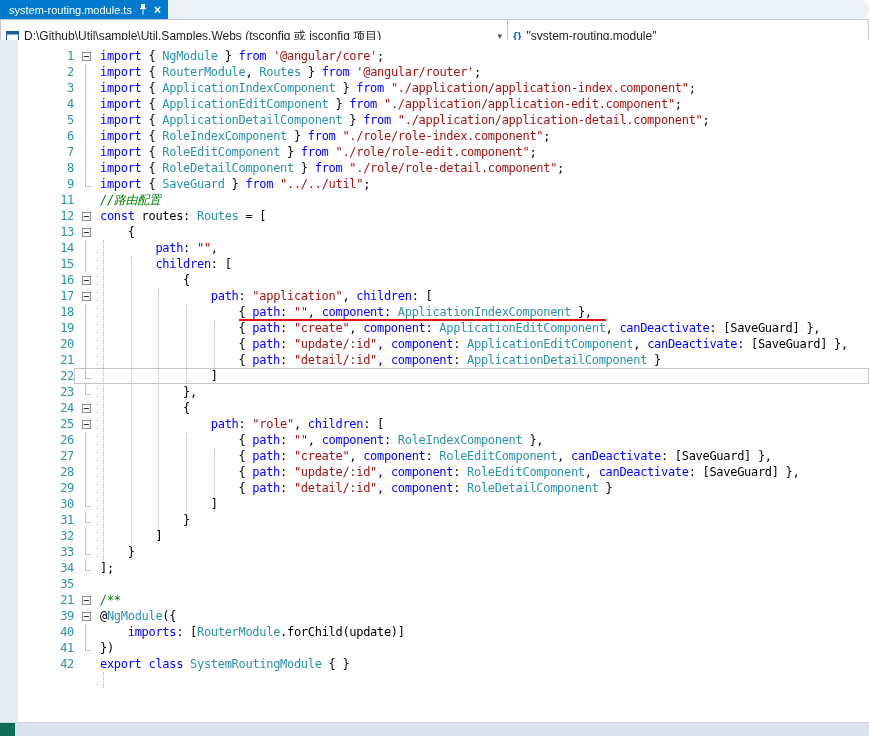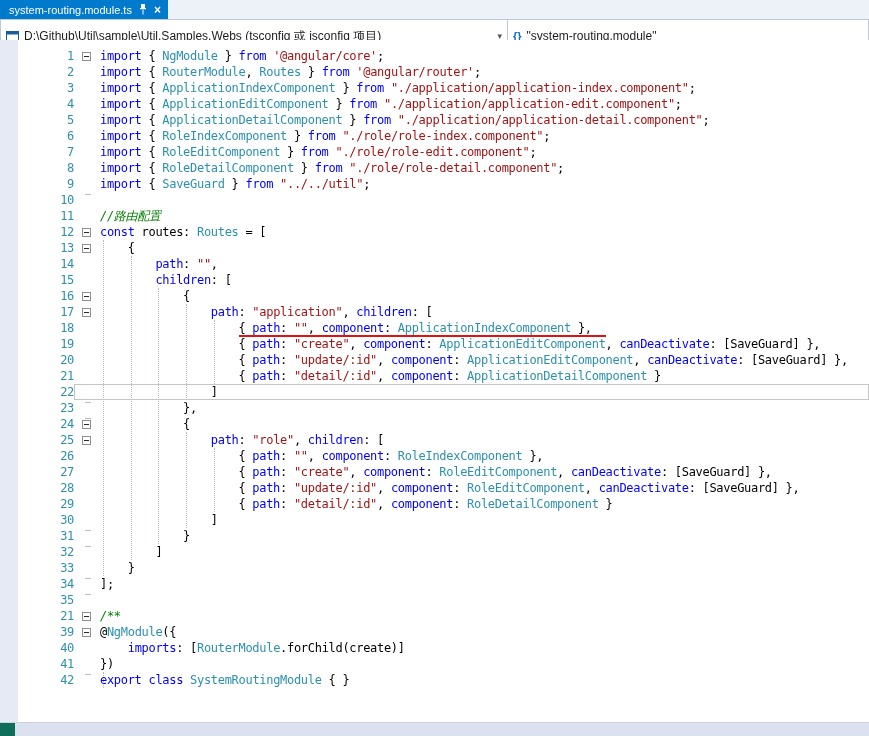--- a/index.html
+++ b/index.html
@@ -1,21 +1,21 @@
 <!DOCTYPE html>
 <html style="--accent-blue: #007acc; --keyword: #0000ff; --type: #2b91af; --string: #a31515; --comment: #008000; --line-number: #2b91af; --annotation-red: #e01212; --corner-box: #0e6e59;"><head>
 <meta charset="utf-8">
 <title>system-routing.module.ts</title>
 <style>
   *{box-sizing:border-box;margin:0;padding:0;}
   html,body{width:869px;height:736px;overflow:hidden;}
   body{font-family:"Liberation Sans",sans-serif;background:#fff;position:relative;}
 
   
-  .tabbar{height:19px;background:#edf1f8;display:flex;align-items:stretch;border-bottom:0;}
+  .tabbar{height:19px;background:#edf1f8;display:flex;align-items:stretch;border-bottom:0;border-radius:9px;}
   .tab{display:flex;align-items:center;gap:7px;background:var(--accent-blue);color:#fff;
        padding:0 7px 0 9px;font-size:11px;white-space:nowrap;}
   .tab .close{font-size:12px;font-weight:bold;line-height:1;}
   .tab .pin{display:flex;align-items:center;}
 
   
   .navbar{height:21px;display:flex;background:#fff;}
   .combo{display:flex;align-items:center;gap:5px;border:1px solid #c2c8d3;background:#fff;
          font-size:12px;color:#1c1c1c;padding:0 5px;height:34px;white-space:nowrap;overflow:hidden;}
   .combo-project{width:508px;flex:none;}
@@ -23,21 +23,21 @@
   .dd-arrow{margin-left:auto;color:#555;font-size:9px;flex:none;}
   .braces{color:#0f6cc5;font-weight:bold;font-size:11px;flex:none;}
 
   
   .editor{position:relative;height:682px;background:#fff;overflow:hidden;}
   .gutter-strip{position:absolute;left:0;top:0;bottom:0;width:18px;background:#e6eaf4;}
   .lines{position:relative;z-index:1;padding-top:8px;
          font-family:"DejaVu Sans Mono",monospace;font-size:12px;letter-spacing:-0.3px;}
   .line{display:flex;height:16px;line-height:16px;}
   .ln{width:74px;text-align:right;color:var(--line-number);flex:none;}
-  .lm{flex:1;display:flex;position:relative;min-width:0;align-items:center;}
+  .lm{flex:1;display:flex;position:relative;min-width:0;}
   .current .lm{outline:1px solid #c5c5c5;outline-offset:-1px;}
   .fold{width:24px;flex:none;position:relative;display:flex;align-items:center;justify-content:center;}
   .fbox{width:9px;height:9px;border:1px solid #8b9097;background:#fff;position:relative;display:block;}
   .fminus{position:absolute;left:1px;right:1px;top:3px;height:1px;background:#2a2a2a;}
   .fvline{position:absolute;left:11px;top:0;bottom:0;width:1px;background:#bdbdbd;}
   .fvline.half{bottom:5px;}
   .fhtick{position:absolute;left:11px;top:10px;width:6px;height:1px;background:#bdbdbd;}
   .code{white-space:pre;padding-left:2px;}
   .tok-k{color:var(--keyword);}
   .tok-t{color:var(--type);}
@@ -164,269 +164,262 @@
         <span class="ln">9</span>
         <span class="lm">
           <span class="fold">
             <span class="fvline half"></span>
             <span class="fhtick"></span>
           </span>
           <span class="code"><span class="tok-k">import</span><span class="tok-p"> { </span><span class="tok-t">SaveGuard</span><span class="tok-p"> } </span><span class="tok-k">from</span><span class="tok-p"> </span><span class="tok-s">"../../util"</span><span class="tok-p">;</span></span>
         </span>
       </div>
       <div class="line">
-        <span class="ln">10</span>
+        <span class="ln">11</span>
+        <span class="lm">
+          <span class="fold"></span>
+          <span class="code"><span class="tok-c">//路由配置</span></span>
+        </span>
+      </div>
+      <div class="line">
+        <span class="ln">12</span>
+        <span class="lm">
+          <span class="fold">
+            <span class="fbox">
+              <span class="fminus"></span>
+            </span>
+          </span>
+          <span class="code"><span class="tok-k">const</span><span class="tok-p"> routes: </span><span class="tok-t">Routes</span><span class="tok-p"> = [</span></span>
+        </span>
+      </div>
+      <div class="line">
+        <span class="ln">13</span>
+        <span class="lm">
+          <span class="fold">
+            <span class="fbox">
+              <span class="fminus"></span>
+            </span>
+          </span>
+          <span class="code"><span class="tok-p">    {</span></span>
+        </span>
+      </div>
+      <div class="line">
+        <span class="ln">14</span>
+        <span class="lm">
+          <span class="fold">
+            <span class="fvline"></span>
+          </span>
+          <span class="code"><span class="tok-p">        </span><span class="tok-k">path</span><span class="tok-p">: </span><span class="tok-s">""</span><span class="tok-p">,</span></span>
+        </span>
+      </div>
+      <div class="line">
+        <span class="ln">15</span>
+        <span class="lm">
+          <span class="fold">
+            <span class="fvline"></span>
+          </span>
+          <span class="code"><span class="tok-p">        </span><span class="tok-k">children</span><span class="tok-p">: [</span></span>
+        </span>
+      </div>
+      <div class="line">
+        <span class="ln">16</span>
+        <span class="lm">
+          <span class="fold">
+            <span class="fbox">
+              <span class="fminus"></span>
+            </span>
+          </span>
+          <span class="code"><span class="tok-p">            {</span></span>
+        </span>
+      </div>
+      <div class="line">
+        <span class="ln">17</span>
+        <span class="lm">
+          <span class="fold">
+            <span class="fbox">
+              <span class="fminus"></span>
+            </span>
+          </span>
+          <span class="code"><span class="tok-p">                </span><span class="tok-k">path</span><span class="tok-p">: </span><span class="tok-s">"application"</span><span class="tok-p">, </span><span class="tok-k">children</span><span class="tok-p">: [</span></span>
+        </span>
+      </div>
+      <div class="line">
+        <span class="ln">18</span>
+        <span class="lm">
+          <span class="fold">
+            <span class="fvline"></span>
+          </span>
+          <span class="code"><span class="tok-p">                    </span><span class="red-underline"><span class="tok-p">{ </span><span class="tok-k">path</span><span class="tok-p">: </span><span class="tok-s">""</span><span class="tok-p">, </span><span class="tok-k">component</span><span class="tok-p">: </span><span class="tok-t">ApplicationIndexComponent</span><span class="tok-p"> },</span></span></span>
+        </span>
+      </div>
+      <div class="line">
+        <span class="ln">19</span>
+        <span class="lm">
+          <span class="fold">
+            <span class="fvline"></span>
+          </span>
+          <span class="code"><span class="tok-p">                    { </span><span class="tok-k">path</span><span class="tok-p">: </span><span class="tok-s">"create"</span><span class="tok-p">, </span><span class="tok-k">component</span><span class="tok-p">: </span><span class="tok-t">ApplicationEditComponent</span><span class="tok-p">, </span><span class="tok-k">canDeactivate</span><span class="tok-p">: [SaveGuard] },</span></span>
+        </span>
+      </div>
+      <div class="line">
+        <span class="ln">20</span>
+        <span class="lm">
+          <span class="fold">
+            <span class="fvline"></span>
+          </span>
+          <span class="code"><span class="tok-p">                    { </span><span class="tok-k">path</span><span class="tok-p">: </span><span class="tok-s">"update/:id"</span><span class="tok-p">, </span><span class="tok-k">component</span><span class="tok-p">: </span><span class="tok-t">ApplicationEditComponent</span><span class="tok-p">, </span><span class="tok-k">canDeactivate</span><span class="tok-p">: [SaveGuard] },</span></span>
+        </span>
+      </div>
+      <div class="line">
+        <span class="ln">21</span>
+        <span class="lm">
+          <span class="fold">
+            <span class="fvline"></span>
+          </span>
+          <span class="code"><span class="tok-p">                    { </span><span class="tok-k">path</span><span class="tok-p">: </span><span class="tok-s">"detail/:id"</span><span class="tok-p">, </span><span class="tok-k">component</span><span class="tok-p">: </span><span class="tok-t">ApplicationDetailComponent</span><span class="tok-p"> }</span></span>
+        </span>
+      </div>
+      <div class="line current">
+        <span class="ln">22</span>
+        <span class="lm">
+          <span class="fold">
+            <span class="fvline half"></span>
+            <span class="fhtick"></span>
+          </span>
+          <span class="code"><span class="tok-p">                ]</span></span>
+        </span>
+      </div>
+      <div class="line">
+        <span class="ln">23</span>
+        <span class="lm">
+          <span class="fold">
+            <span class="fvline half"></span>
+            <span class="fhtick"></span>
+          </span>
+          <span class="code"><span class="tok-p">            },</span></span>
+        </span>
+      </div>
+      <div class="line">
+        <span class="ln">24</span>
+        <span class="lm">
+          <span class="fold">
+            <span class="fbox">
+              <span class="fminus"></span>
+            </span>
+          </span>
+          <span class="code"><span class="tok-p">            {</span></span>
+        </span>
+      </div>
+      <div class="line">
+        <span class="ln">25</span>
+        <span class="lm">
+          <span class="fold">
+            <span class="fbox">
+              <span class="fminus"></span>
+            </span>
+          </span>
+          <span class="code"><span class="tok-p">                </span><span class="tok-k">path</span><span class="tok-p">: </span><span class="tok-s">"role"</span><span class="tok-p">, </span><span class="tok-k">children</span><span class="tok-p">: [</span></span>
+        </span>
+      </div>
+      <div class="line">
+        <span class="ln">26</span>
+        <span class="lm">
+          <span class="fold">
+            <span class="fvline"></span>
+          </span>
+          <span class="code"><span class="tok-p">                    { </span><span class="tok-k">path</span><span class="tok-p">: </span><span class="tok-s">""</span><span class="tok-p">, </span><span class="tok-k">component</span><span class="tok-p">: </span><span class="tok-t">RoleIndexComponent</span><span class="tok-p"> },</span></span>
+        </span>
+      </div>
+      <div class="line">
+        <span class="ln">27</span>
+        <span class="lm">
+          <span class="fold">
+            <span class="fvline"></span>
+          </span>
+          <span class="code"><span class="tok-p">                    { </span><span class="tok-k">path</span><span class="tok-p">: </span><span class="tok-s">"create"</span><span class="tok-p">, </span><span class="tok-k">component</span><span class="tok-p">: </span><span class="tok-t">RoleEditComponent</span><span class="tok-p">, </span><span class="tok-k">canDeactivate</span><span class="tok-p">: [SaveGuard] },</span></span>
+        </span>
+      </div>
+      <div class="line">
+        <span class="ln">28</span>
+        <span class="lm">
+          <span class="fold">
+            <span class="fvline"></span>
+          </span>
+          <span class="code"><span class="tok-p">                    { </span><span class="tok-k">path</span><span class="tok-p">: </span><span class="tok-s">"update/:id"</span><span class="tok-p">, </span><span class="tok-k">component</span><span class="tok-p">: </span><span class="tok-t">RoleEditComponent</span><span class="tok-p">, </span><span class="tok-k">canDeactivate</span><span class="tok-p">: [SaveGuard] },</span></span>
+        </span>
+      </div>
+      <div class="line">
+        <span class="ln">29</span>
+        <span class="lm">
+          <span class="fold">
+            <span class="fvline"></span>
+          </span>
+          <span class="code"><span class="tok-p">                    { </span><span class="tok-k">path</span><span class="tok-p">: </span><span class="tok-s">"detail/:id"</span><span class="tok-p">, </span><span class="tok-k">component</span><span class="tok-p">: </span><span class="tok-t">RoleDetailComponent</span><span class="tok-p"> }</span></span>
+        </span>
+      </div>
+      <div class="line">
+        <span class="ln">30</span>
+        <span class="lm">
+          <span class="fold">
+            <span class="fvline half"></span>
+            <span class="fhtick"></span>
+          </span>
+          <span class="code"><span class="tok-p">                ]</span></span>
+        </span>
+      </div>
+      <div class="line">
+        <span class="ln">31</span>
+        <span class="lm">
+          <span class="fold">
+            <span class="fvline half"></span>
+            <span class="fhtick"></span>
+          </span>
+          <span class="code"><span class="tok-p">            }</span></span>
+        </span>
+      </div>
+      <div class="line">
+        <span class="ln">32</span>
+        <span class="lm">
+          <span class="fold">
+            <span class="fvline"></span>
+          </span>
+          <span class="code"><span class="tok-p">        ]</span></span>
+        </span>
+      </div>
+      <div class="line">
+        <span class="ln">33</span>
+        <span class="lm">
+          <span class="fold">
+            <span class="fvline half"></span>
+            <span class="fhtick"></span>
+          </span>
+          <span class="code"><span class="tok-p">    }</span></span>
+        </span>
+      </div>
+      <div class="line">
+        <span class="ln">34</span>
+        <span class="lm">
+          <span class="fold">
+            <span class="fvline half"></span>
+            <span class="fhtick"></span>
+          </span>
+          <span class="code"><span class="tok-p">];</span></span>
+        </span>
+      </div>
+      <div class="line">
+        <span class="ln">35</span>
         <span class="lm">
           <span class="fold"></span>
           <span class="code"></span>
         </span>
       </div>
       <div class="line">
-        <span class="ln">11</span>
-        <span class="lm">
-          <span class="fold"></span>
-          <span class="code"><span class="tok-c">//路由配置</span></span>
-        </span>
-      </div>
-      <div class="line">
-        <span class="ln">12</span>
-        <span class="lm">
-          <span class="fold">
-            <span class="fbox">
-              <span class="fminus"></span>
-            </span>
-          </span>
-          <span class="code"><span class="tok-k">const</span><span class="tok-p"> routes: </span><span class="tok-t">Routes</span><span class="tok-p"> = [</span></span>
-        </span>
-      </div>
-      <div class="line">
-        <span class="ln">13</span>
-        <span class="lm">
-          <span class="fold">
-            <span class="fbox">
-              <span class="fminus"></span>
-            </span>
-          </span>
-          <span class="code"><span class="tok-p">    {</span></span>
-        </span>
-      </div>
-      <div class="line">
-        <span class="ln">14</span>
-        <span class="lm">
-          <span class="fold">
-            <span class="fvline"></span>
-          </span>
-          <span class="code"><span class="tok-p">        </span><span class="tok-k">path</span><span class="tok-p">: </span><span class="tok-s">""</span><span class="tok-p">,</span></span>
-        </span>
-      </div>
-      <div class="line">
-        <span class="ln">15</span>
-        <span class="lm">
-          <span class="fold">
-            <span class="fvline"></span>
-          </span>
-          <span class="code"><span class="tok-p">        </span><span class="tok-k">children</span><span class="tok-p">: [</span></span>
-        </span>
-      </div>
-      <div class="line">
-        <span class="ln">16</span>
-        <span class="lm">
-          <span class="fold">
-            <span class="fbox">
-              <span class="fminus"></span>
-            </span>
-          </span>
-          <span class="code"><span class="tok-p">            {</span></span>
-        </span>
-      </div>
-      <div class="line">
-        <span class="ln">17</span>
-        <span class="lm">
-          <span class="fold">
-            <span class="fbox">
-              <span class="fminus"></span>
-            </span>
-          </span>
-          <span class="code"><span class="tok-p">                </span><span class="tok-k">path</span><span class="tok-p">: </span><span class="tok-s">"application"</span><span class="tok-p">, </span><span class="tok-k">children</span><span class="tok-p">: [</span></span>
-        </span>
-      </div>
-      <div class="line">
-        <span class="ln">18</span>
-        <span class="lm">
-          <span class="fold">
-            <span class="fvline"></span>
-          </span>
-          <span class="code"><span class="tok-p">                    </span><span class="red-underline"><span class="tok-p">{ </span><span class="tok-k">path</span><span class="tok-p">: </span><span class="tok-s">""</span><span class="tok-p">, </span><span class="tok-k">component</span><span class="tok-p">: </span><span class="tok-t">ApplicationIndexComponent</span><span class="tok-p"> },</span></span></span>
-        </span>
-      </div>
-      <div class="line">
-        <span class="ln">19</span>
-        <span class="lm">
-          <span class="fold">
-            <span class="fvline"></span>
-          </span>
-          <span class="code"><span class="tok-p">                    { </span><span class="tok-k">path</span><span class="tok-p">: </span><span class="tok-s">"create"</span><span class="tok-p">, </span><span class="tok-k">component</span><span class="tok-p">: </span><span class="tok-t">ApplicationEditComponent</span><span class="tok-p">, </span><span class="tok-k">canDeactivate</span><span class="tok-p">: [SaveGuard] },</span></span>
-        </span>
-      </div>
-      <div class="line">
-        <span class="ln">20</span>
-        <span class="lm">
-          <span class="fold">
-            <span class="fvline"></span>
-          </span>
-          <span class="code"><span class="tok-p">                    { </span><span class="tok-k">path</span><span class="tok-p">: </span><span class="tok-s">"update/:id"</span><span class="tok-p">, </span><span class="tok-k">component</span><span class="tok-p">: </span><span class="tok-t">ApplicationEditComponent</span><span class="tok-p">, </span><span class="tok-k">canDeactivate</span><span class="tok-p">: [SaveGuard] },</span></span>
-        </span>
-      </div>
-      <div class="line">
         <span class="ln">21</span>
         <span class="lm">
           <span class="fold">
-            <span class="fvline"></span>
-          </span>
-          <span class="code"><span class="tok-p">                    { </span><span class="tok-k">path</span><span class="tok-p">: </span><span class="tok-s">"detail/:id"</span><span class="tok-p">, </span><span class="tok-k">component</span><span class="tok-p">: </span><span class="tok-t">ApplicationDetailComponent</span><span class="tok-p"> }</span></span>
-        </span>
-      </div>
-      <div class="line current">
-        <span class="ln">22</span>
-        <span class="lm">
-          <span class="fold">
-            <span class="fvline half"></span>
-            <span class="fhtick"></span>
-          </span>
-          <span class="code"><span class="tok-p">                ]</span></span>
-        </span>
-      </div>
-      <div class="line">
-        <span class="ln">23</span>
-        <span class="lm">
-          <span class="fold">
-            <span class="fvline half"></span>
-            <span class="fhtick"></span>
-          </span>
-          <span class="code"><span class="tok-p">            },</span></span>
-        </span>
-      </div>
-      <div class="line">
-        <span class="ln">24</span>
-        <span class="lm">
-          <span class="fold">
-            <span class="fbox">
-              <span class="fminus"></span>
-            </span>
-          </span>
-          <span class="code"><span class="tok-p">            {</span></span>
-        </span>
-      </div>
-      <div class="line">
-        <span class="ln">25</span>
-        <span class="lm">
-          <span class="fold">
-            <span class="fbox">
-              <span class="fminus"></span>
-            </span>
-          </span>
-          <span class="code"><span class="tok-p">                </span><span class="tok-k">path</span><span class="tok-p">: </span><span class="tok-s">"role"</span><span class="tok-p">, </span><span class="tok-k">children</span><span class="tok-p">: [</span></span>
-        </span>
-      </div>
-      <div class="line">
-        <span class="ln">26</span>
-        <span class="lm">
-          <span class="fold">
-            <span class="fvline"></span>
-          </span>
-          <span class="code"><span class="tok-p">                    { </span><span class="tok-k">path</span><span class="tok-p">: </span><span class="tok-s">""</span><span class="tok-p">, </span><span class="tok-k">component</span><span class="tok-p">: </span><span class="tok-t">RoleIndexComponent</span><span class="tok-p"> },</span></span>
-        </span>
-      </div>
-      <div class="line">
-        <span class="ln">27</span>
-        <span class="lm">
-          <span class="fold">
-            <span class="fvline"></span>
-          </span>
-          <span class="code"><span class="tok-p">                    { </span><span class="tok-k">path</span><span class="tok-p">: </span><span class="tok-s">"create"</span><span class="tok-p">, </span><span class="tok-k">component</span><span class="tok-p">: </span><span class="tok-t">RoleEditComponent</span><span class="tok-p">, </span><span class="tok-k">canDeactivate</span><span class="tok-p">: [SaveGuard] },</span></span>
-        </span>
-      </div>
-      <div class="line">
-        <span class="ln">28</span>
-        <span class="lm">
-          <span class="fold">
-            <span class="fvline"></span>
-          </span>
-          <span class="code"><span class="tok-p">                    { </span><span class="tok-k">path</span><span class="tok-p">: </span><span class="tok-s">"update/:id"</span><span class="tok-p">, </span><span class="tok-k">component</span><span class="tok-p">: </span><span class="tok-t">RoleEditComponent</span><span class="tok-p">, </span><span class="tok-k">canDeactivate</span><span class="tok-p">: [SaveGuard] },</span></span>
-        </span>
-      </div>
-      <div class="line">
-        <span class="ln">29</span>
-        <span class="lm">
-          <span class="fold">
-            <span class="fvline"></span>
-          </span>
-          <span class="code"><span class="tok-p">                    { </span><span class="tok-k">path</span><span class="tok-p">: </span><span class="tok-s">"detail/:id"</span><span class="tok-p">, </span><span class="tok-k">component</span><span class="tok-p">: </span><span class="tok-t">RoleDetailComponent</span><span class="tok-p"> }</span></span>
-        </span>
-      </div>
-      <div class="line">
-        <span class="ln">30</span>
-        <span class="lm">
-          <span class="fold">
-            <span class="fvline half"></span>
-            <span class="fhtick"></span>
-          </span>
-          <span class="code"><span class="tok-p">                ]</span></span>
-        </span>
-      </div>
-      <div class="line">
-        <span class="ln">31</span>
-        <span class="lm">
-          <span class="fold">
-            <span class="fvline half"></span>
-            <span class="fhtick"></span>
-          </span>
-          <span class="code"><span class="tok-p">            }</span></span>
-        </span>
-      </div>
-      <div class="line">
-        <span class="ln">32</span>
-        <span class="lm">
-          <span class="fold">
-            <span class="fvline"></span>
-          </span>
-          <span class="code"><span class="tok-p">        ]</span></span>
-        </span>
-      </div>
-      <div class="line">
-        <span class="ln">33</span>
-        <span class="lm">
-          <span class="fold">
-            <span class="fvline half"></span>
-            <span class="fhtick"></span>
-          </span>
-          <span class="code"><span class="tok-p">    }</span></span>
-        </span>
-      </div>
-      <div class="line">
-        <span class="ln">34</span>
-        <span class="lm">
-          <span class="fold">
-            <span class="fvline half"></span>
-            <span class="fhtick"></span>
-          </span>
-          <span class="code"><span class="tok-p">];</span></span>
-        </span>
-      </div>
-      <div class="line">
-        <span class="ln">35</span>
-        <span class="lm">
-          <span class="fold"></span>
-          <span class="code"></span>
-        </span>
-      </div>
-      <div class="line">
-        <span class="ln">21</span>
-        <span class="lm">
-          <span class="fold">
             <span class="fbox">
               <span class="fminus"></span>
             </span>
           </span>
           <span class="code"><span class="tok-c">/**</span></span>
         </span>
       </div>
       <div class="line">
         <span class="ln">39</span>
         <span class="lm">
@@ -437,21 +430,21 @@
           </span>
           <span class="code"><span class="tok-p">@</span><span class="tok-t">NgModule</span><span class="tok-p">({</span></span>
         </span>
       </div>
       <div class="line">
         <span class="ln">40</span>
         <span class="lm">
           <span class="fold">
             <span class="fvline"></span>
           </span>
-          <span class="code"><span class="tok-p">    </span><span class="tok-k">imports</span><span class="tok-p">: [</span><span class="tok-t">RouterModule</span><span class="tok-p">.forChild(create)]</span></span>
+          <span class="code"><span class="tok-p">    </span><span class="tok-k">imports</span><span class="tok-p">: [</span><span class="tok-t">RouterModule</span><span class="tok-p">.forChild(update)]</span></span>
         </span>
       </div>
       <div class="line">
         <span class="ln">41</span>
         <span class="lm">
           <span class="fold">
             <span class="fvline half"></span>
             <span class="fhtick"></span>
           </span>
           <span class="code"><span class="tok-p">})</span></span>

